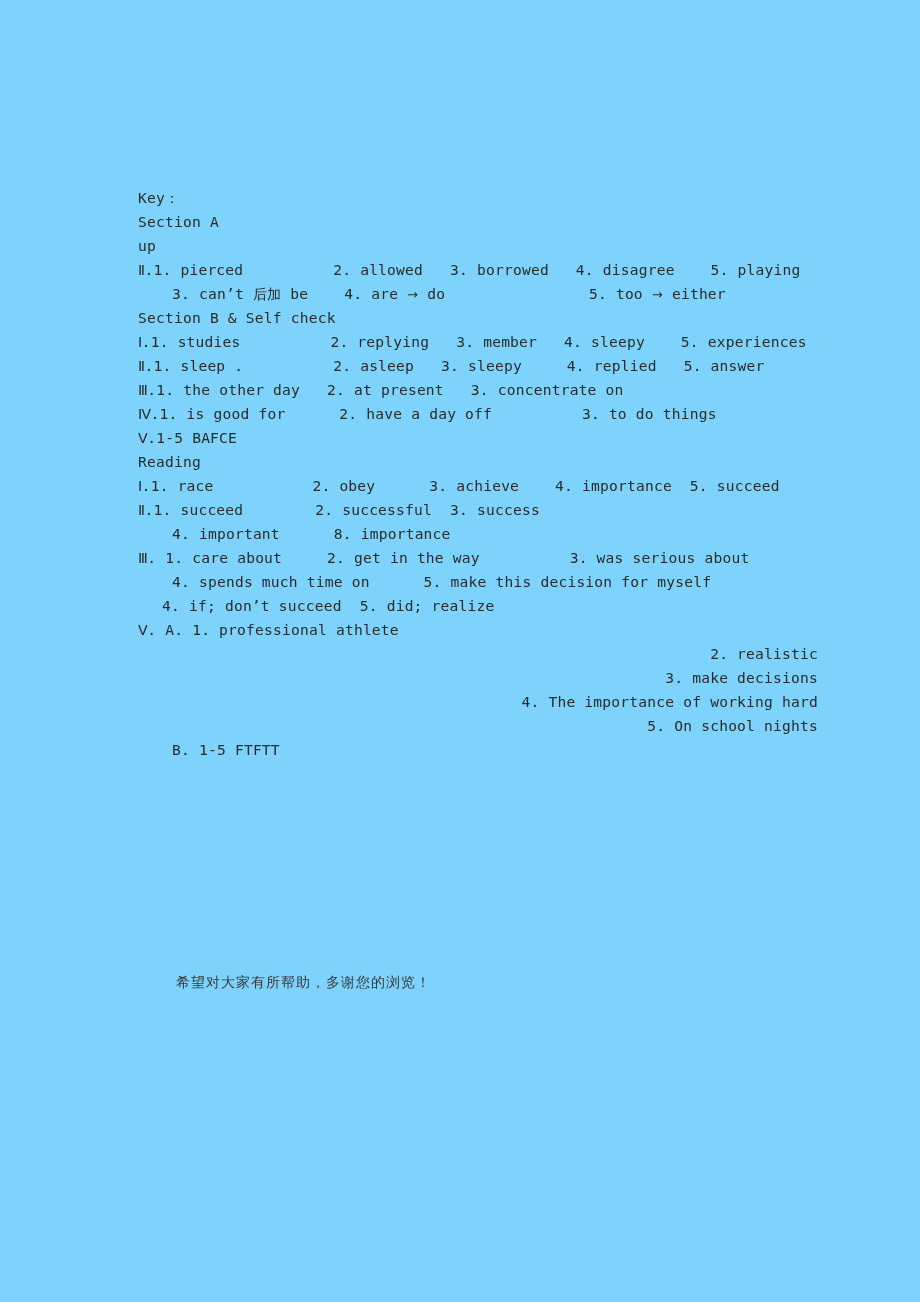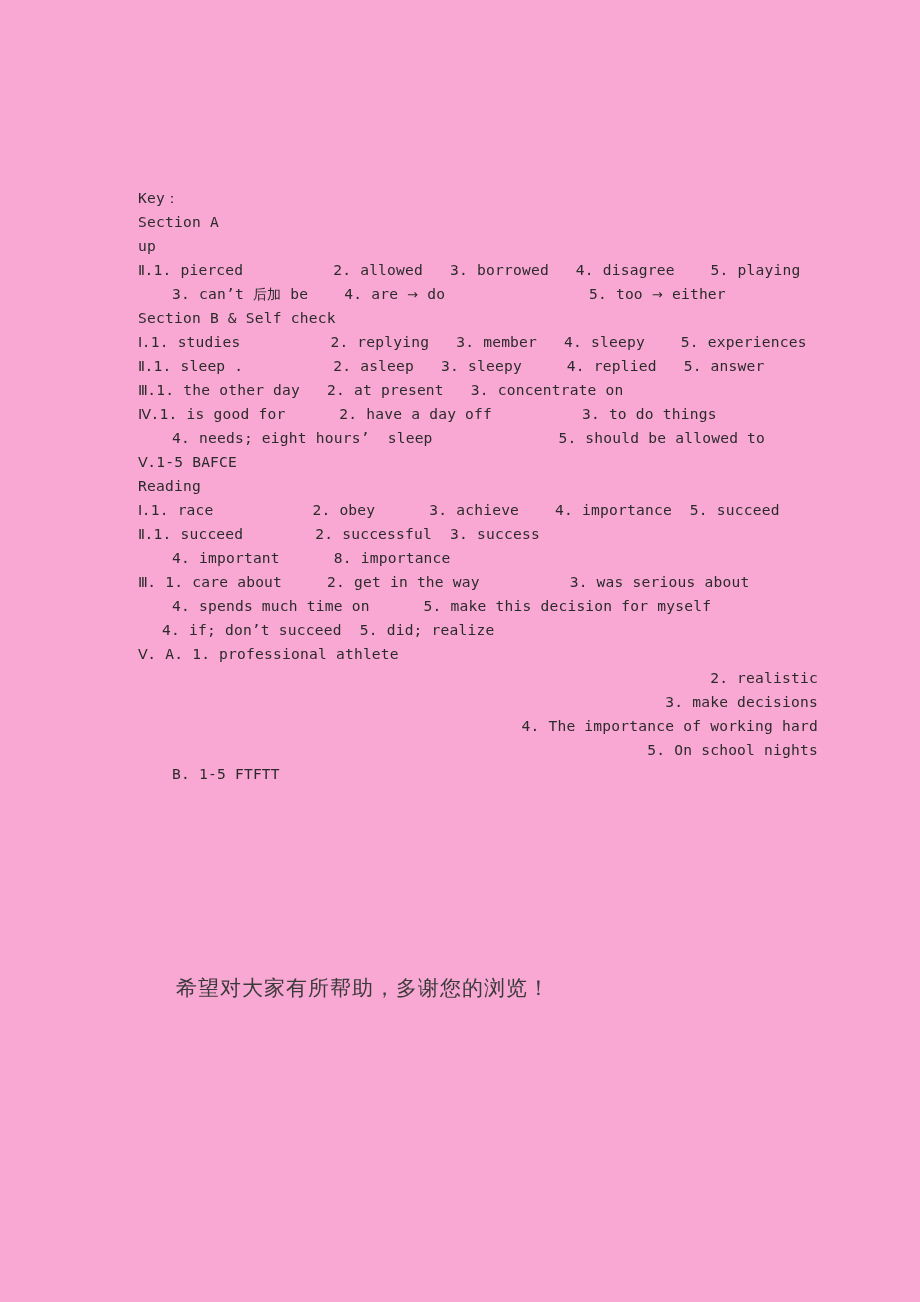--- a/index.html
+++ b/index.html
@@ -11,21 +11,21 @@
     width: 920px;
     height: 1302px;
     position: relative;
     font-family: "DejaVu Sans Mono", "Liberation Mono", monospace;
     color: #231f20;
     overflow: hidden;
   }
   .page {
     position: absolute;
     inset: 0;
-    background: #f9a8d4;
+    background: #7dd3fc;
   }
   .doc {
     position: absolute;
     left: 138px;
     top: 186px;
     width: 680px;
   }
   .line {
     height: 24px;
     line-height: 24px;
@@ -49,21 +49,21 @@
   }
   .arrow {
     font-family: "DejaVu Sans", "Liberation Sans", sans-serif;
     font-size: 13px;
   }
   .footer {
     position: absolute;
     left: 176px;
     top: 974px;
     font-family: Liberation Sans, sans-serif;
-    font-size: 21px;
+    font-size: 14px;
     letter-spacing: 1px;
     color: #3a3a3a;
     white-space: pre;
   }
 </style>
 </head>
 <body>
 
 <div class="page">
 
@@ -71,21 +71,20 @@
       <div class="line ind1">Key<span class="cjk">：</span></div>
       <div class="line ind1">Section A</div>
       <div class="line ind1">up</div>
       <div class="line ind1"><span class="rn">Ⅱ</span>.1. pierced          2. allowed   3. borrowed   4. disagree    5. playing</div>
       <div class="line ind3">3. can’t <span class="cjk">后</span><span class="cjk">加</span> be    4. are <span class="arrow">→</span> do                5. too <span class="arrow">→</span> either</div>
       <div class="line ind1">Section B &amp; Self check</div>
       <div class="line ind1"><span class="rn">Ⅰ</span>.1. studies          2. replying   3. member   4. sleepy    5. experiences</div>
       <div class="line ind1"><span class="rn">Ⅱ</span>.1. sleep .          2. asleep   3. sleepy     4. replied   5. answer</div>
       <div class="line ind1"><span class="rn">Ⅲ</span>.1. the other day   2. at present   3. concentrate on</div>
       <div class="line ind1"><span class="rn">Ⅳ</span>.1. is good for      2. have a day off          3. to do things</div>
-      <div class="line ind3">4. needs; eight hours’  sleep              5. should be allowed to</div>
       <div class="line ind1"><span class="rn">Ⅴ</span>.1-5 BAFCE</div>
       <div class="line ind1">Reading</div>
       <div class="line ind1"><span class="rn">Ⅰ</span>.1. race           2. obey      3. achieve    4. importance  5. succeed</div>
       <div class="line ind1"><span class="rn">Ⅱ</span>.1. succeed        2. successful  3. success</div>
       <div class="line ind3">4. important      8. importance</div>
       <div class="line ind1"><span class="rn">Ⅲ</span>. 1. care about     2. get in the way          3. was serious about</div>
       <div class="line ind3">4. spends much time on      5. make this decision for myself</div>
       <div class="line ind2">4. if; don’t succeed  5. did; realize</div>
       <div class="line ind1"><span class="rn">Ⅴ</span>. A. 1. professional athlete</div>
       <div class="line ind4">2. realistic</div>

